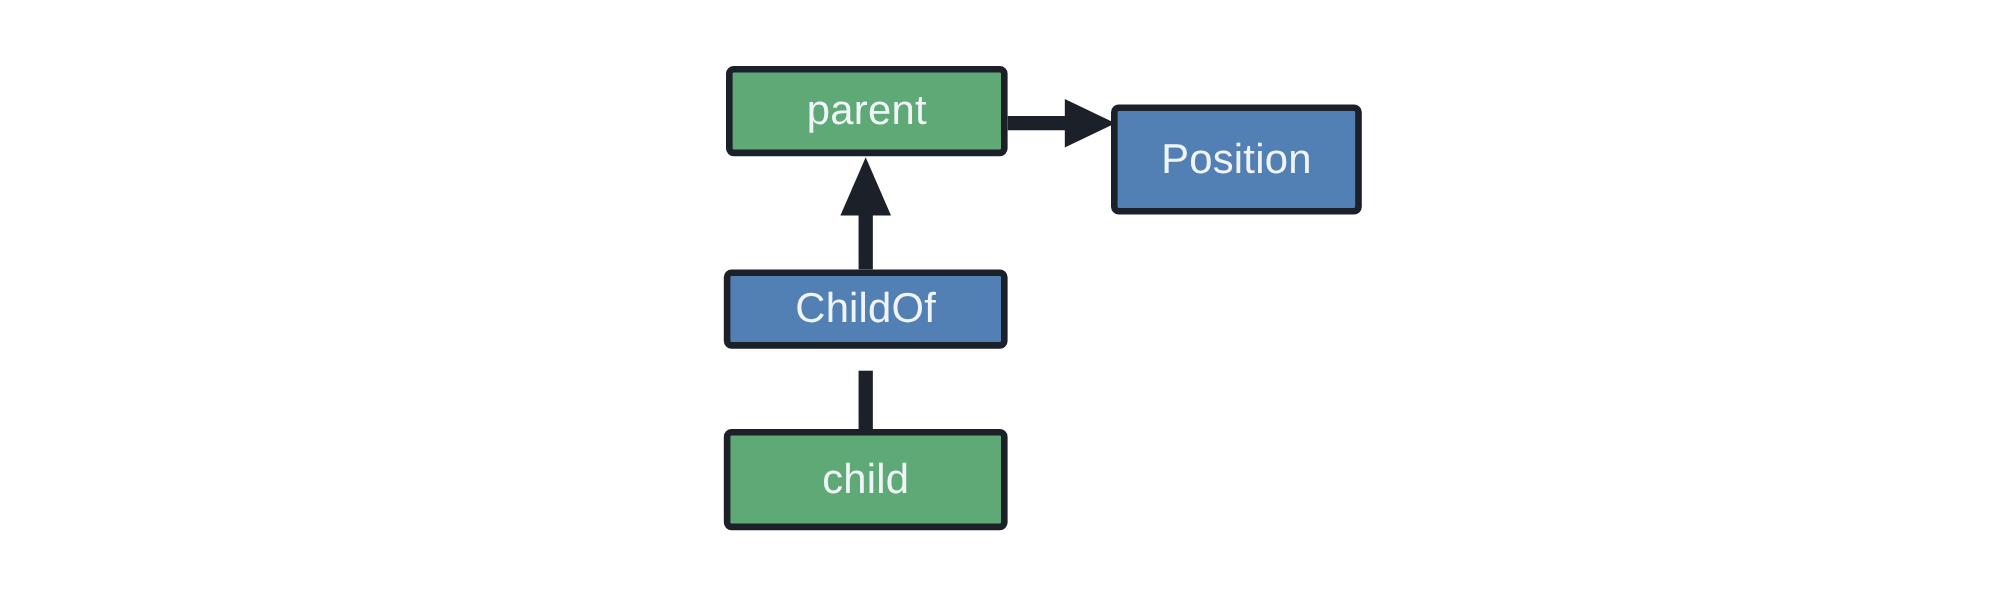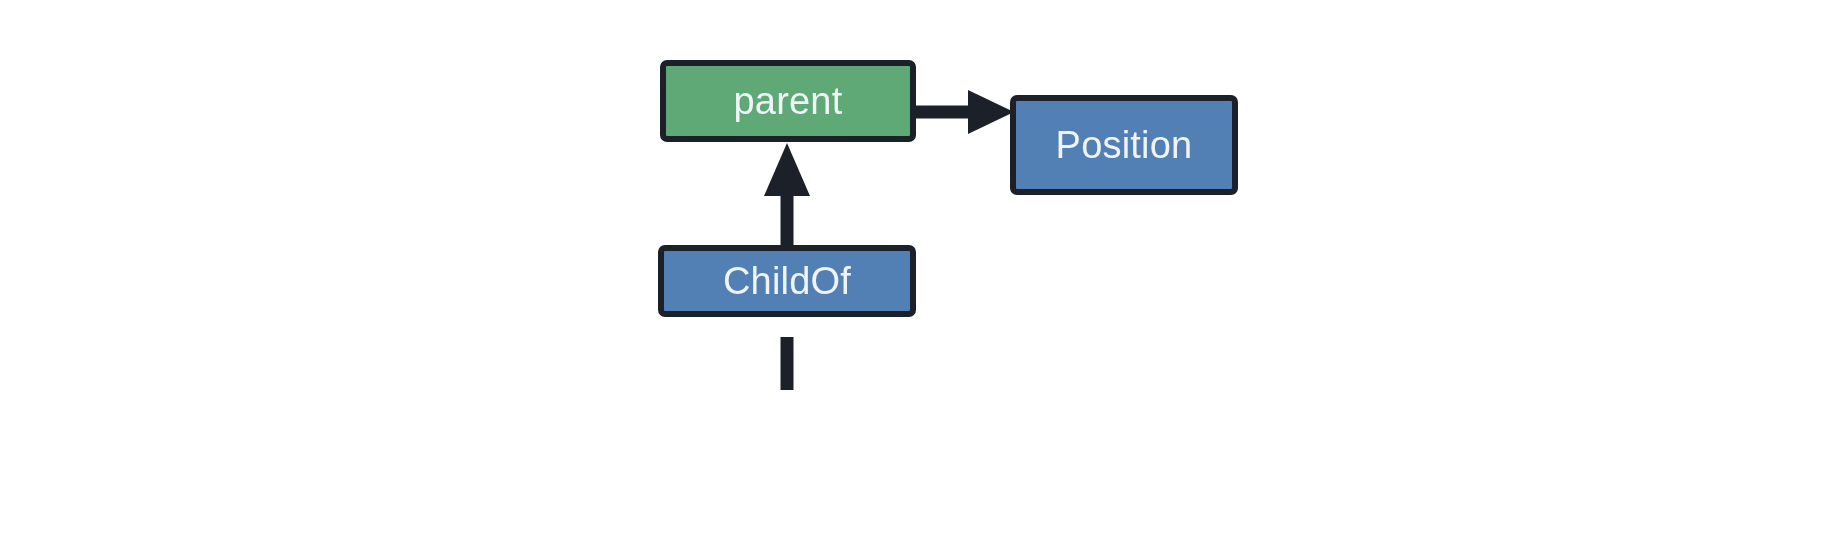--- a/index.html
+++ b/index.html
@@ -95,14 +95,17 @@
   </div>
 
   <div class="node blue" id="node-position">
     <span>Position</span>
   </div>
 
   <div class="node blue" id="node-childof">
     <span>ChildOf</span>
   </div>
 
+  <div class="node green" id="node-child">
+    <span>child</span>
+  </div>
 
 </div>
 
 </body></html>

